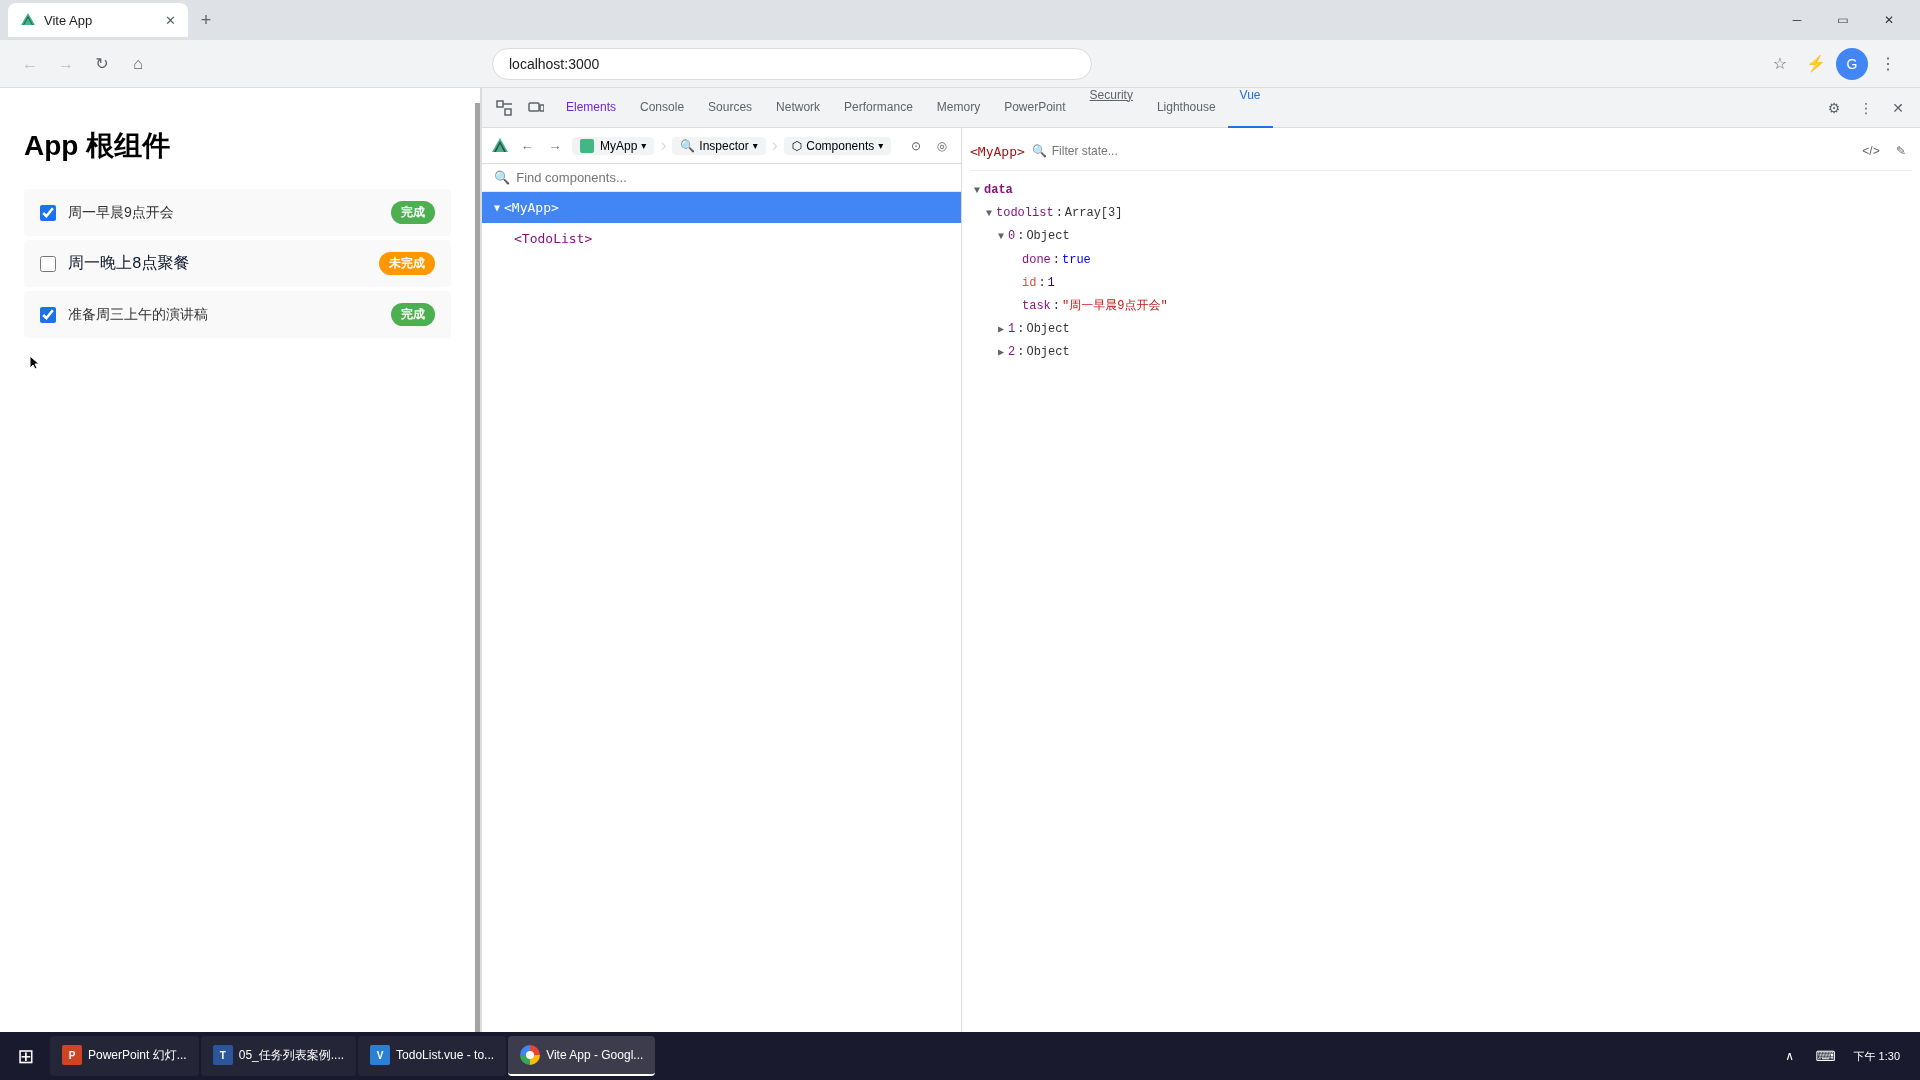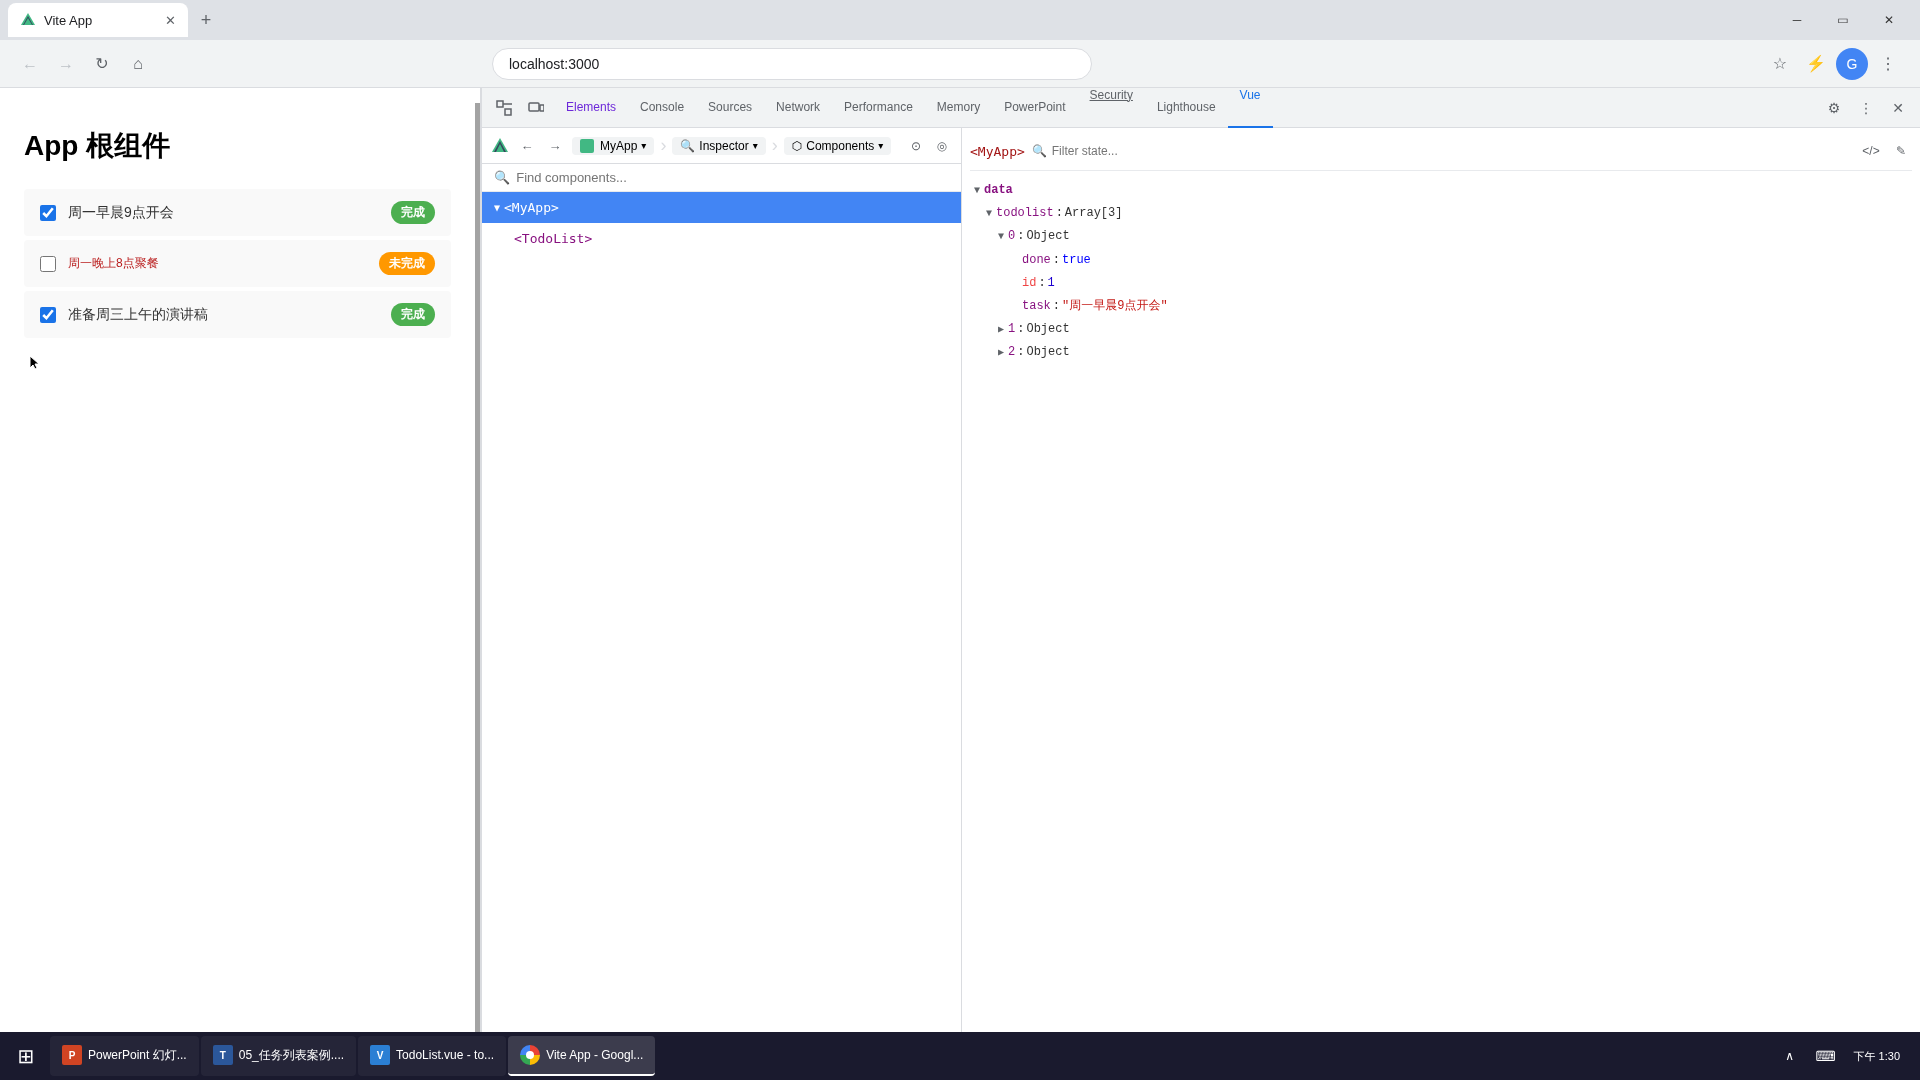--- a/index.html
+++ b/index.html
@@ -54,21 +54,21 @@
     <h1 style="font-size:28px; font-weight:bold; margin-bottom:24px; color:#000;">App 根组件</h1>
 
     <div style="display:flex; align-items:center; padding:12px 16px; margin-bottom:4px; background:#f9f9f9; border-radius:4px;">
       <input type="checkbox" checked="" style="width: 16px; height: 16px; margin-right: 12px; accent-color: rgb(26, 115, 232);">
       <span style="flex:1; font-size:14px; color:#333;">周一早晨9点开会</span>
       <span style="padding:3px 10px; border-radius:12px; font-size:12px; font-weight:bold; background:#4caf50; color:#fff;">完成</span>
     </div>
 
     <div style="display:flex; align-items:center; padding:12px 16px; margin-bottom:4px; background:#f9f9f9; border-radius:4px;">
       <input type="checkbox" style="width: 16px; height: 16px; margin-right: 12px; accent-color: rgb(26, 115, 232);">
-      <span style="flex:1; font-size:12px; color:#b91c1c;">周一晚上8点聚餐</span>
+      <span style="flex:1; font-size:16px; color:#0f172a;font-family:Liberation Mono, monospace;">周一晚上8点聚餐</span>
       <span style="padding:3px 10px; border-radius:12px; font-size:12px; font-weight:bold; background:#ff9800; color:#fff;">未完成</span>
     </div>
 
     <div style="display:flex; align-items:center; padding:12px 16px; margin-bottom:4px; background:#f9f9f9; border-radius:4px;">
       <input type="checkbox" checked="" style="width: 16px; height: 16px; margin-right: 12px; accent-color: rgb(26, 115, 232);">
       <span style="flex:1; font-size:14px; color:#333;">准备周三上午的演讲稿</span>
       <span style="padding:3px 10px; border-radius:12px; font-size:12px; font-weight:bold; background:#4caf50; color:#fff;">完成</span>
     </div>
 
     <div style="position:relative; margin-top:16px; margin-left:4px; width:14px; height:14px;">

